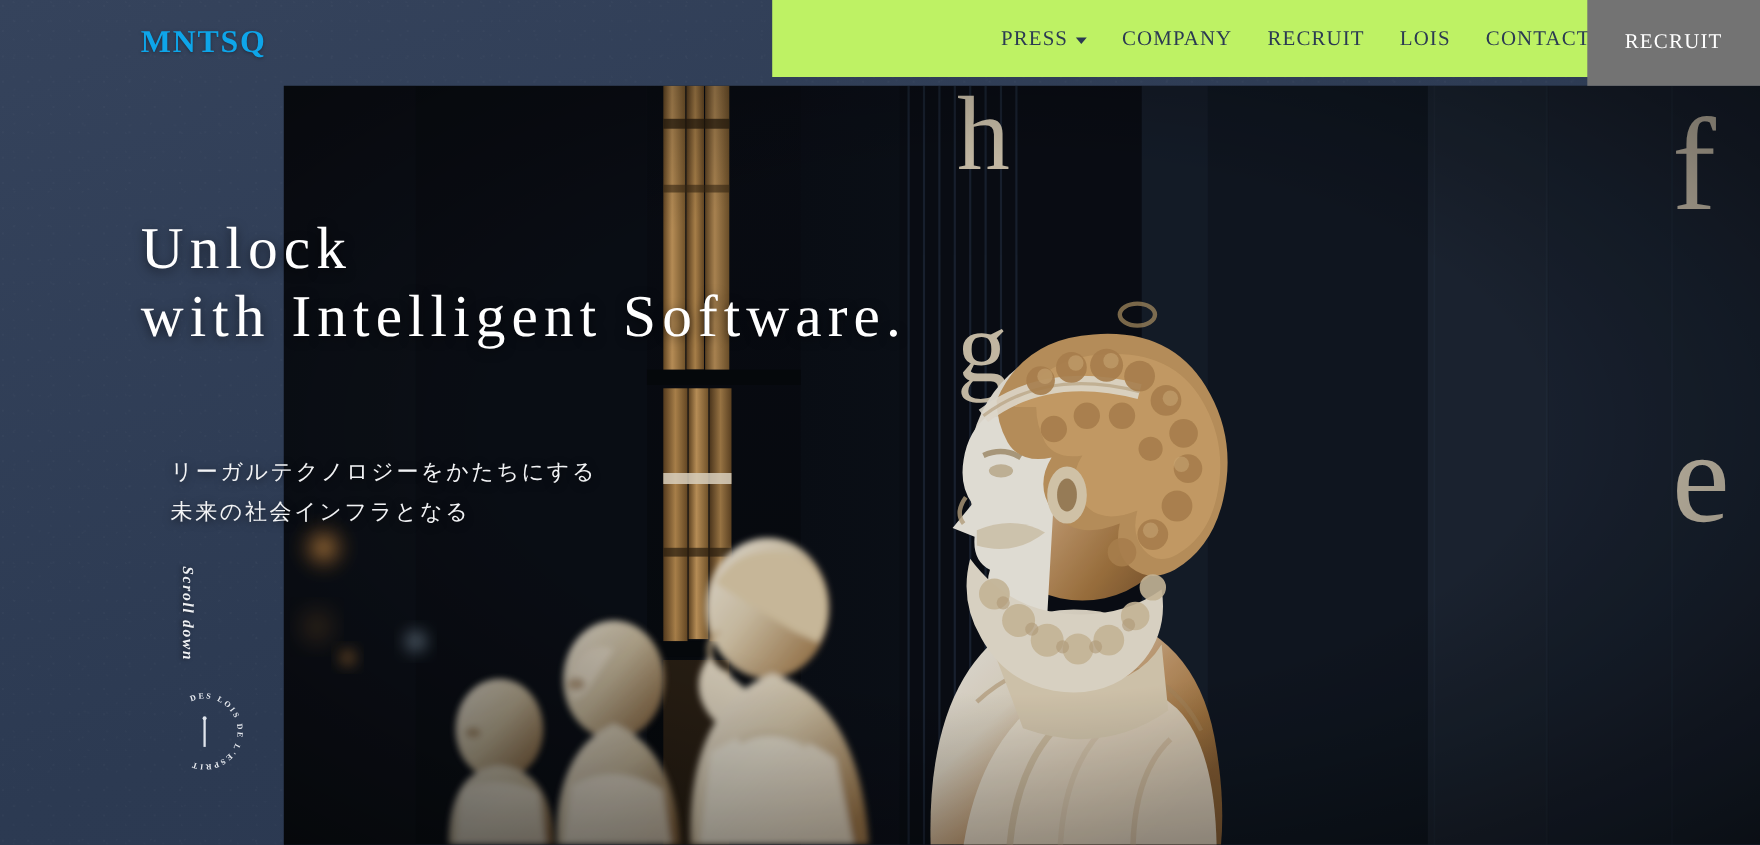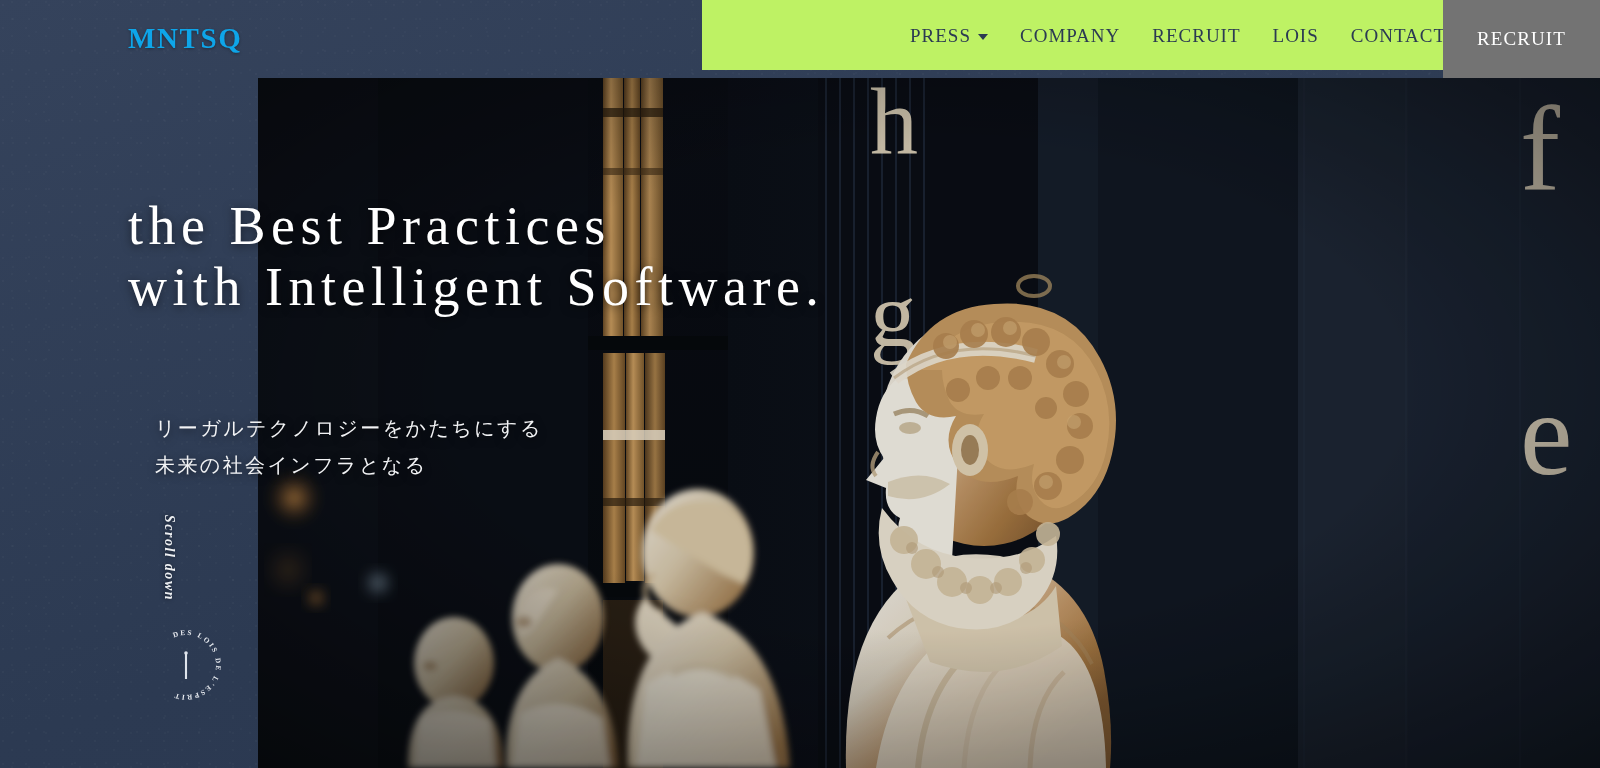--- a/index.html
+++ b/index.html
@@ -440,21 +440,21 @@
     </div>
 
     <div class="recruit-btn">
       <span>RECRUIT</span>
     </div>
   </div>
 
   <div class="hero-copy">
 
     <div class="headline">
-      <div>the Best Practices</div>
+      <div>Unlock</div>
       <div>with Intelligent Software.</div>
     </div>
 
     <div class="subcopy">
       <div>リーガルテクノロジーをかたちにする</div>
       <div>未来の社会インフラとなる</div>
     </div>
   </div>
 
   <div class="scroll-down">

